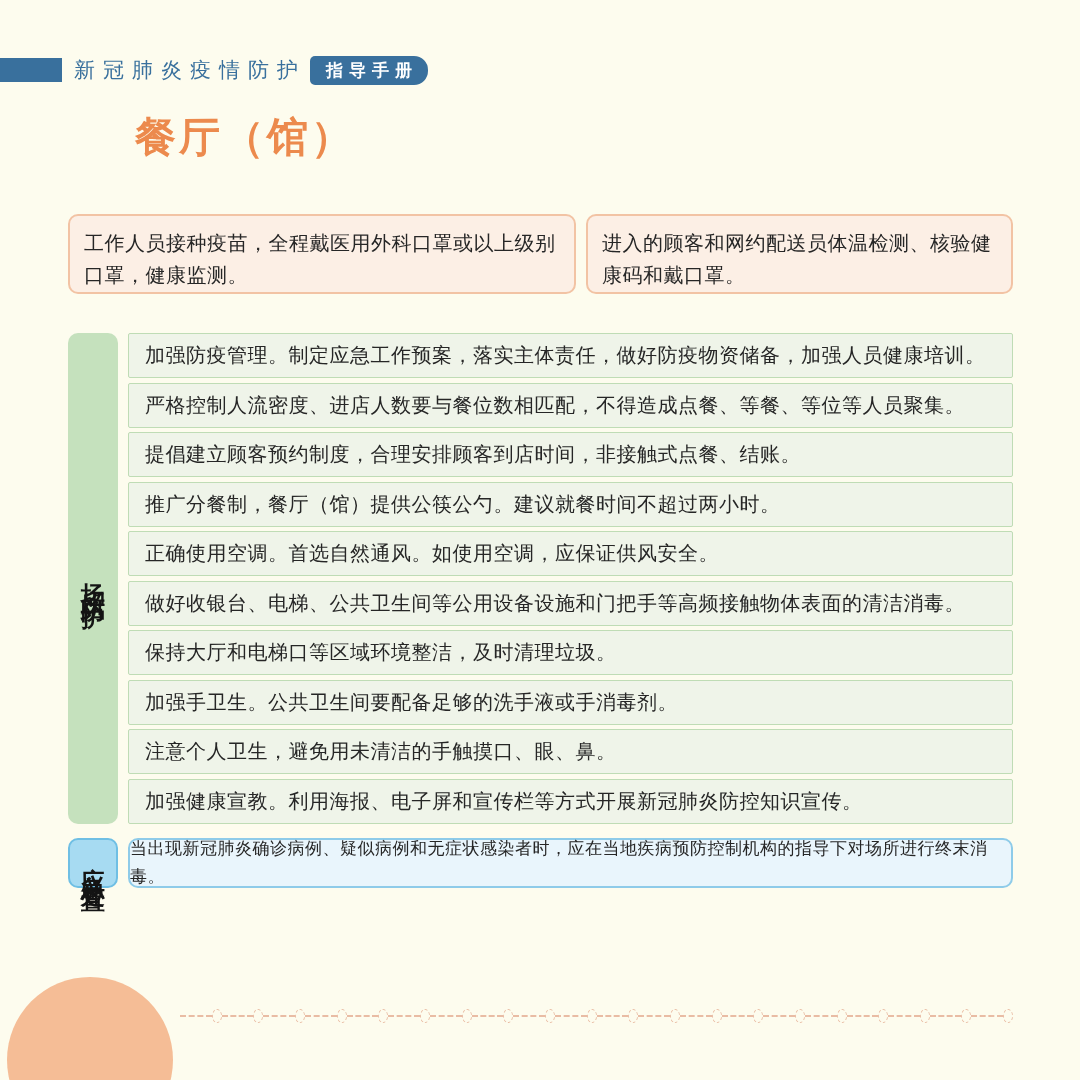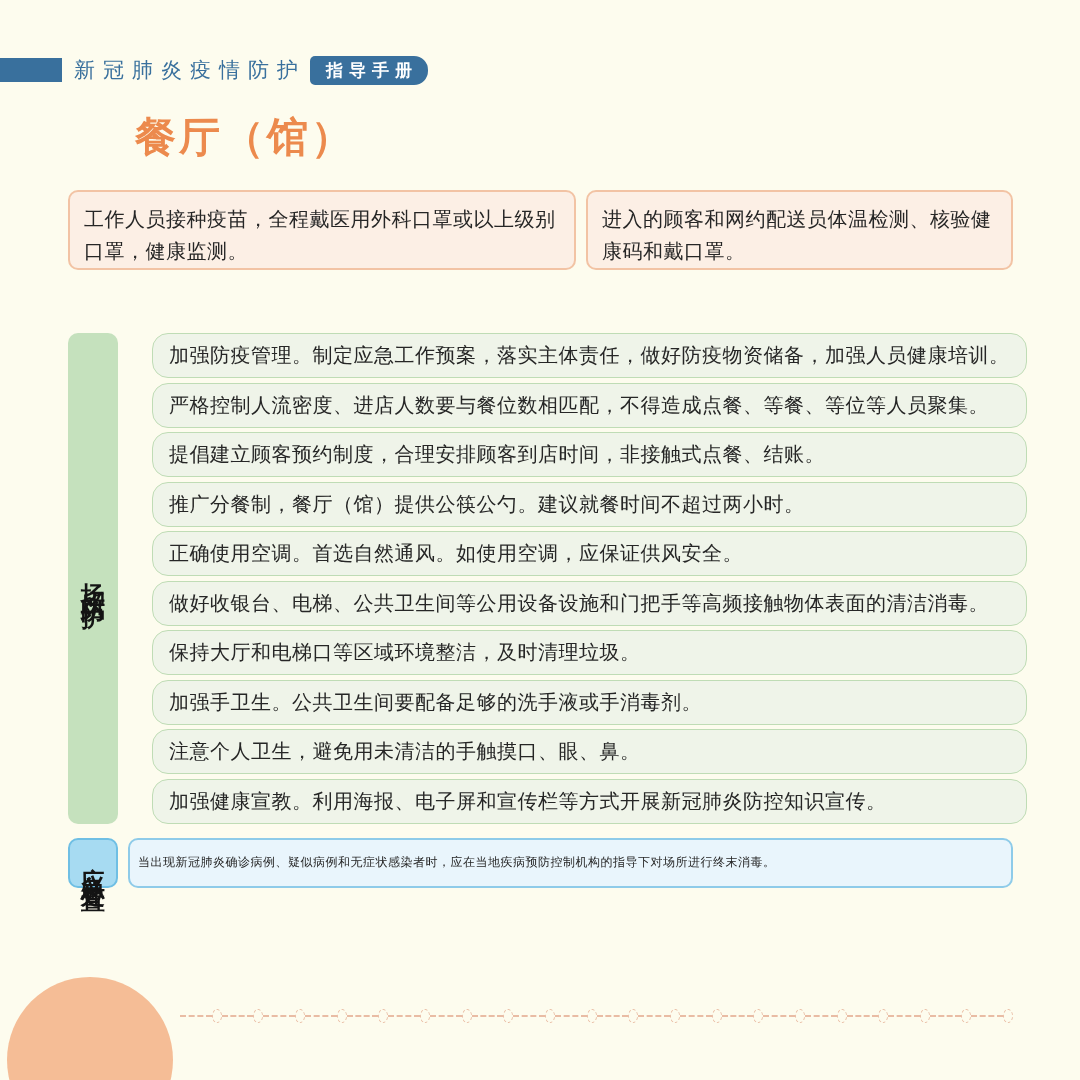--- a/index.html
+++ b/index.html
@@ -30,39 +30,39 @@
   .brand-bar{width:62px;height:24px;background:var(--accent-blue);}
   .brand-title{margin-left:12px;color:var(--accent-blue);font-weight:normal;font-size:21px;letter-spacing:8px;white-space:nowrap;}
   .brand-badge{margin-left:4px;background:var(--accent-blue);color:#ffffff;font-size:17px;font-weight:bold;letter-spacing:6px;padding:3px 10px 3px 16px;border-radius:5px 14px 14px 5px;white-space:nowrap;}
 
   
   .page-title{position:absolute;left:135px;top:110px;font-size:41px;font-weight:bold;color:var(--accent-orange);letter-spacing:3px;}
 
   
   .personnel{position:absolute;left:68px;top:190px;width:945px;}
   .personnel-header{height:44px;background:var(--peach-header-bg);border-radius:10px;display:flex;align-items:center;padding-left:18px;font-size:22px;font-weight:bold;color:#1e1e1e;letter-spacing:2px;}
-  .personnel-items{display:flex;gap:10px;margin-top:0;}
+  .personnel-items{display:flex;gap:10px;margin-top:24px;}
   .personnel-item{height:80px;background:var(--peach-item-bg);border:2px solid var(--peach-item-border);border-radius:10px;padding:11px 14px;font-size:20px;line-height:1.6;color:var(--text-dark);letter-spacing:0.5px;}
   .personnel-item:first-child{width:508px;}
   .personnel-item:last-child{flex:1;}
 
   
   .sidebar{width:50px;border-radius:10px;display:flex;align-items:center;justify-content:center;font-weight:bold;font-size:24px;color:#141414;writing-mode:vertical-rl;text-orientation:upright;letter-spacing:7px;flex:0 0 50px;}
   .sidebar.green{background:var(--green-sidebar-bg);}
   .sidebar.blue{background:var(--blue-sidebar-bg);border:2px solid var(--blue-sidebar-border);}
 
   
   .venue{position:absolute;left:68px;top:333px;width:945px;display:flex;}
   .venue-items{margin-left:10px;flex:1;display:flex;flex-direction:column;gap:4.5px;}
-  .venue-item{height:45px;background:var(--green-item-bg);border:1.5px solid var(--green-item-border);border-radius:16px;display:flex;align-items:center;padding:0 16px;font-size:20px;color:var(--text-dark);letter-spacing:0.5px;white-space:nowrap;margin-left:24px;}
+  .venue-item{height:45px;background:var(--green-item-bg);border:1.5px solid var(--green-item-border);border-radius:2px;display:flex;align-items:center;padding:0 16px;font-size:20px;color:var(--text-dark);letter-spacing:0.5px;white-space:nowrap;}
 
   
   .emergency{position:absolute;left:68px;top:838px;width:945px;display:flex;}
   .emergency-items{margin-left:10px;flex:1;display:flex;flex-direction:column;gap:8px;}
-  .emergency-item{background:var(--blue-item-bg);border:2px solid var(--blue-item-border);border-radius:10px;padding:9px 8px;font-size:12px;line-height:1.65;color:var(--text-dark);letter-spacing:0.5px;display:flex;align-items:center;min-height:72px;}
+  .emergency-item{background:var(--blue-item-bg);border:2px solid var(--blue-item-border);border-radius:10px;padding:9px 0;font-size:17px;line-height:1.65;color:var(--text-dark);letter-spacing:0.5px;display:flex;align-items:center;min-height:72px;}
   .emergency-item:last-child{min-height:50px;height:50px;}
 
   
   .deco-row{position:absolute;left:180px;top:1008px;width:833px;height:16px;display:flex;align-items:center;}
   .deco-dash{flex:1;border-top:2px dashed var(--deco-color);height:0;}
   .deco-oval{width:10px;height:14px;border:1.5px dashed var(--deco-color);border-radius:50%;flex:0 0 10px;}
   .deco-circle{position:absolute;left:7px;top:977px;width:166px;height:166px;border-radius:50%;background:var(--corner-circle);}
 </style>
 </head>
 <body>

